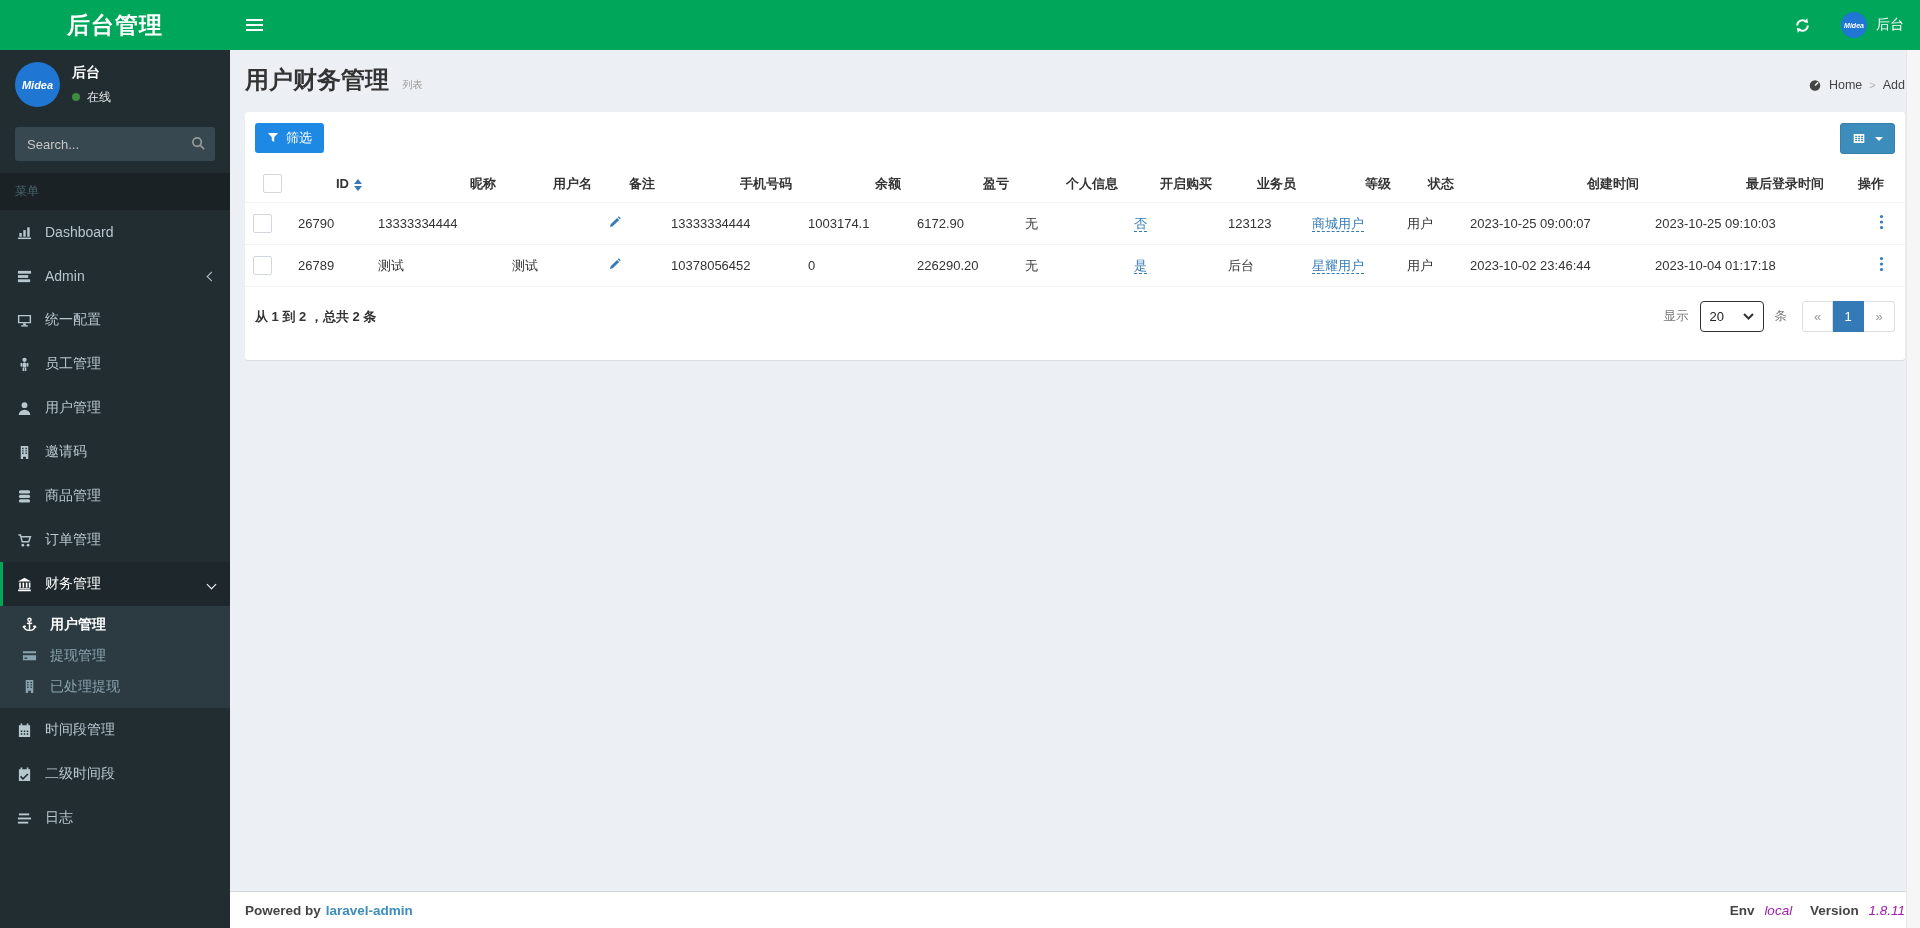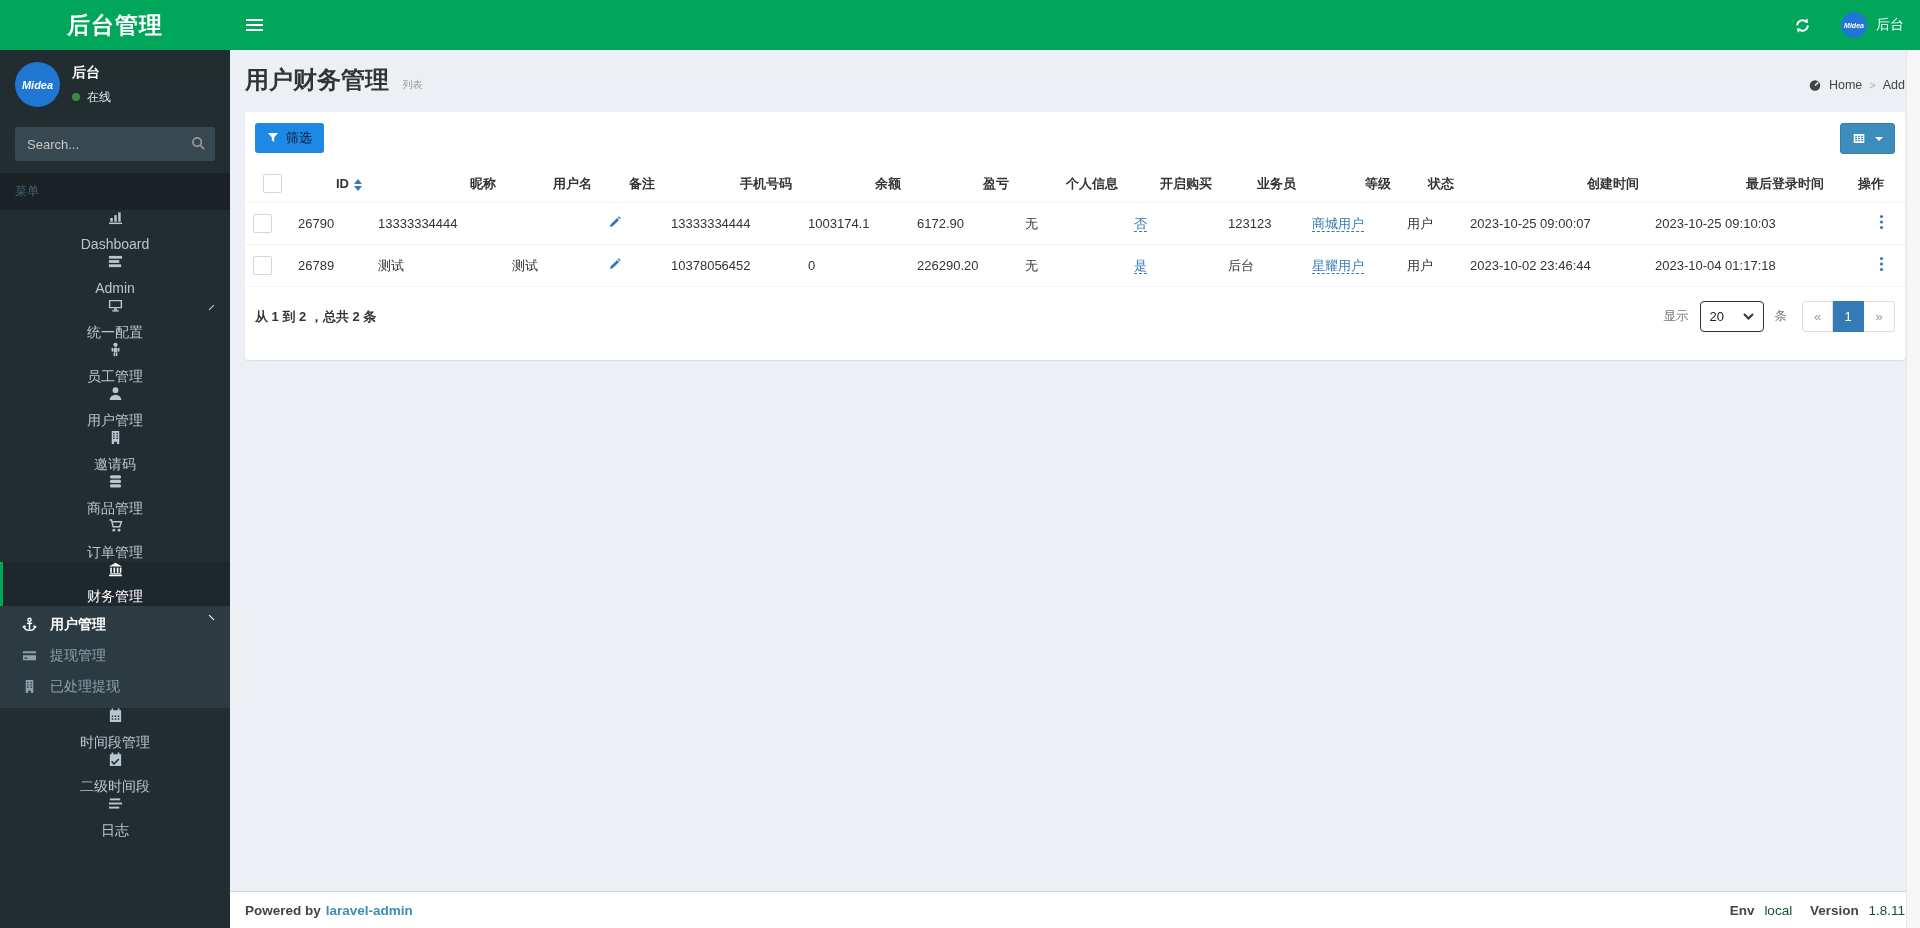--- a/index.html
+++ b/index.html
@@ -31,21 +31,21 @@
   .up-status { display:flex; align-items:center; gap:7px; font-size:12px; color:#ececec; }
   .dot { width:8px; height:8px; border-radius:50%; background:#3d8b3d; }
   .search-wrap { margin:8px 15px 12px; position:relative; }
   .search-wrap input { width:100%; height:34px; background:#374850; border:none; border-radius:3px;
     color:#ccc; font-size:13px; padding:0 34px 0 12px; outline:none; }
   .search-wrap input::placeholder { color:#c7c7c7; }
   .search-btn { position:absolute; right:9px; top:9px; cursor:pointer; background:none; border:none; }
   .menu-header { background:#1a2226; color:#4b646f; font-size:12px; padding:10px 15px; }
   ul.menu { list-style:none; }
   .menu-item { display:flex; align-items:center; gap:11px; height:44px; padding:0 15px 0 12px;
-    color:#b8c7ce; font-size:14px; border-left:3px solid transparent; cursor:pointer;flex-direction:column; }
+    color:#b8c7ce; font-size:14px; border-left:3px solid transparent; cursor:pointer; }
   .menu-item .mi-icon { width:19px; display:flex; justify-content:center; }
   .menu-item.active { background:#1e282c; color:#fff; border-left-color:#00a65a; }
   .chev { width:7px; height:7px; border-right:1.6px solid #b8c7ce; border-bottom:1.6px solid #b8c7ce;
     margin-left:auto; }
   .chev.left { transform:rotate(135deg); }
   .chev.down { transform:rotate(45deg); border-color:#fff; }
   .submenu { list-style:none; background:#2c3b41; padding:3px 0 6px; }
   .submenu-item { display:flex; align-items:center; gap:11px; height:31px; padding:0 15px 0 20px;
     color:#8aa4af; font-size:14px; cursor:pointer; }
   .submenu-item .mi-icon { width:19px; display:flex; justify-content:center; }
@@ -55,21 +55,21 @@
   .content-wrapper { position:absolute; top:50px; left:230px; right:0; bottom:37px; background:#ecf0f5; }
   .content-header { display:flex; align-items:flex-end; justify-content:space-between; padding:14px 15px 8px; }
   .page-title { font-size:24px; font-weight:600; color:#333; display:inline; }
   .page-subtitle { font-size:10px; color:#999; margin-left:9px;font-family:Liberation Mono, monospace; }
   .breadcrumb { display:flex; align-items:center; gap:7px; font-size:12.5px; color:#444; padding-bottom:4px; }
   .breadcrumb .sep { color:#b0b0b0; font-size:11px; }
   .breadcrumb a { color:#444; text-decoration:none; cursor:pointer; }
 
   .box { margin:8px 15px 15px; background:#fff; border-radius:3px; box-shadow:0 1px 1px rgba(0,0,0,.08); }
   .box-header { display:flex; align-items:flex-start; justify-content:space-between; padding:11px 10px; }
-  .btn-filter { display:inline-flex; align-items:center; gap:7px; background:#1e88e5; color:#0f172a;
+  .btn-filter { display:inline-flex; align-items:center; gap:7px; background:#1e88e5; color:#ffffff;
     border:none; border-radius:3px; font-size:13px; padding:6px 12px; cursor:pointer; }
   .btn-grid { display:inline-flex; align-items:center; gap:9px; background:#3c8dbc; border:1px solid #367fa9;
     color:#fff; border-radius:3px; padding:8px 11px; cursor:pointer; }
   .caret-down { width:0; height:0; border-left:4px solid transparent; border-right:4px solid transparent;
     border-top:4px solid #fff; }
 
   .grid-table { width:100%; border-collapse:collapse; table-layout:fixed; }
   .grid-table th { text-align:right; font-size:13px; font-weight:bold; color:#333; padding:9px 8px;
     border-bottom:1px solid #f4f4f4; white-space:nowrap; }
   .grid-table td { font-size:13px; color:#333; padding:11px 8px; border-bottom:1px solid #f4f4f4;
@@ -100,21 +100,21 @@
   .pager .pg:last-child { border-radius:0 3px 3px 0; }
   .pager .pg.active { background:#337ab7; border-color:#337ab7; color:#fff; }
 
   
   .main-footer { position:fixed; left:230px; right:0; bottom:0; height:37px; background:#fff;
     border-top:1px solid #d2d6de; display:flex; align-items:center; justify-content:space-between;
     padding:0 15px; font-size:13.5px; color:#444; z-index:25; }
   .mf-left b { font-weight:bold; }
   .mf-left a { color:#3c8dbc; text-decoration:none; font-weight:bold; margin-left:5px; cursor:pointer; }
   .mf-right span.lbl { font-weight:bold; color:#444; }
-  .mf-right span.val { color:#14532d; margin:0 14px 0 6px; }
+  .mf-right span.val { color:#a21caf; margin:0 14px 0 6px;font-style:italic; }
   .mf-right span.val:last-child { margin-right:0; }
 
   .scrollbar-track { position:fixed; right:0; top:50px; bottom:0; width:14px; background:#f6f6f6;
     border-left:1px solid #e8e8e8; z-index:40; }
   svg { display:block; }
 </style>
 </head>
 <body>
 
 <div class="logo">

